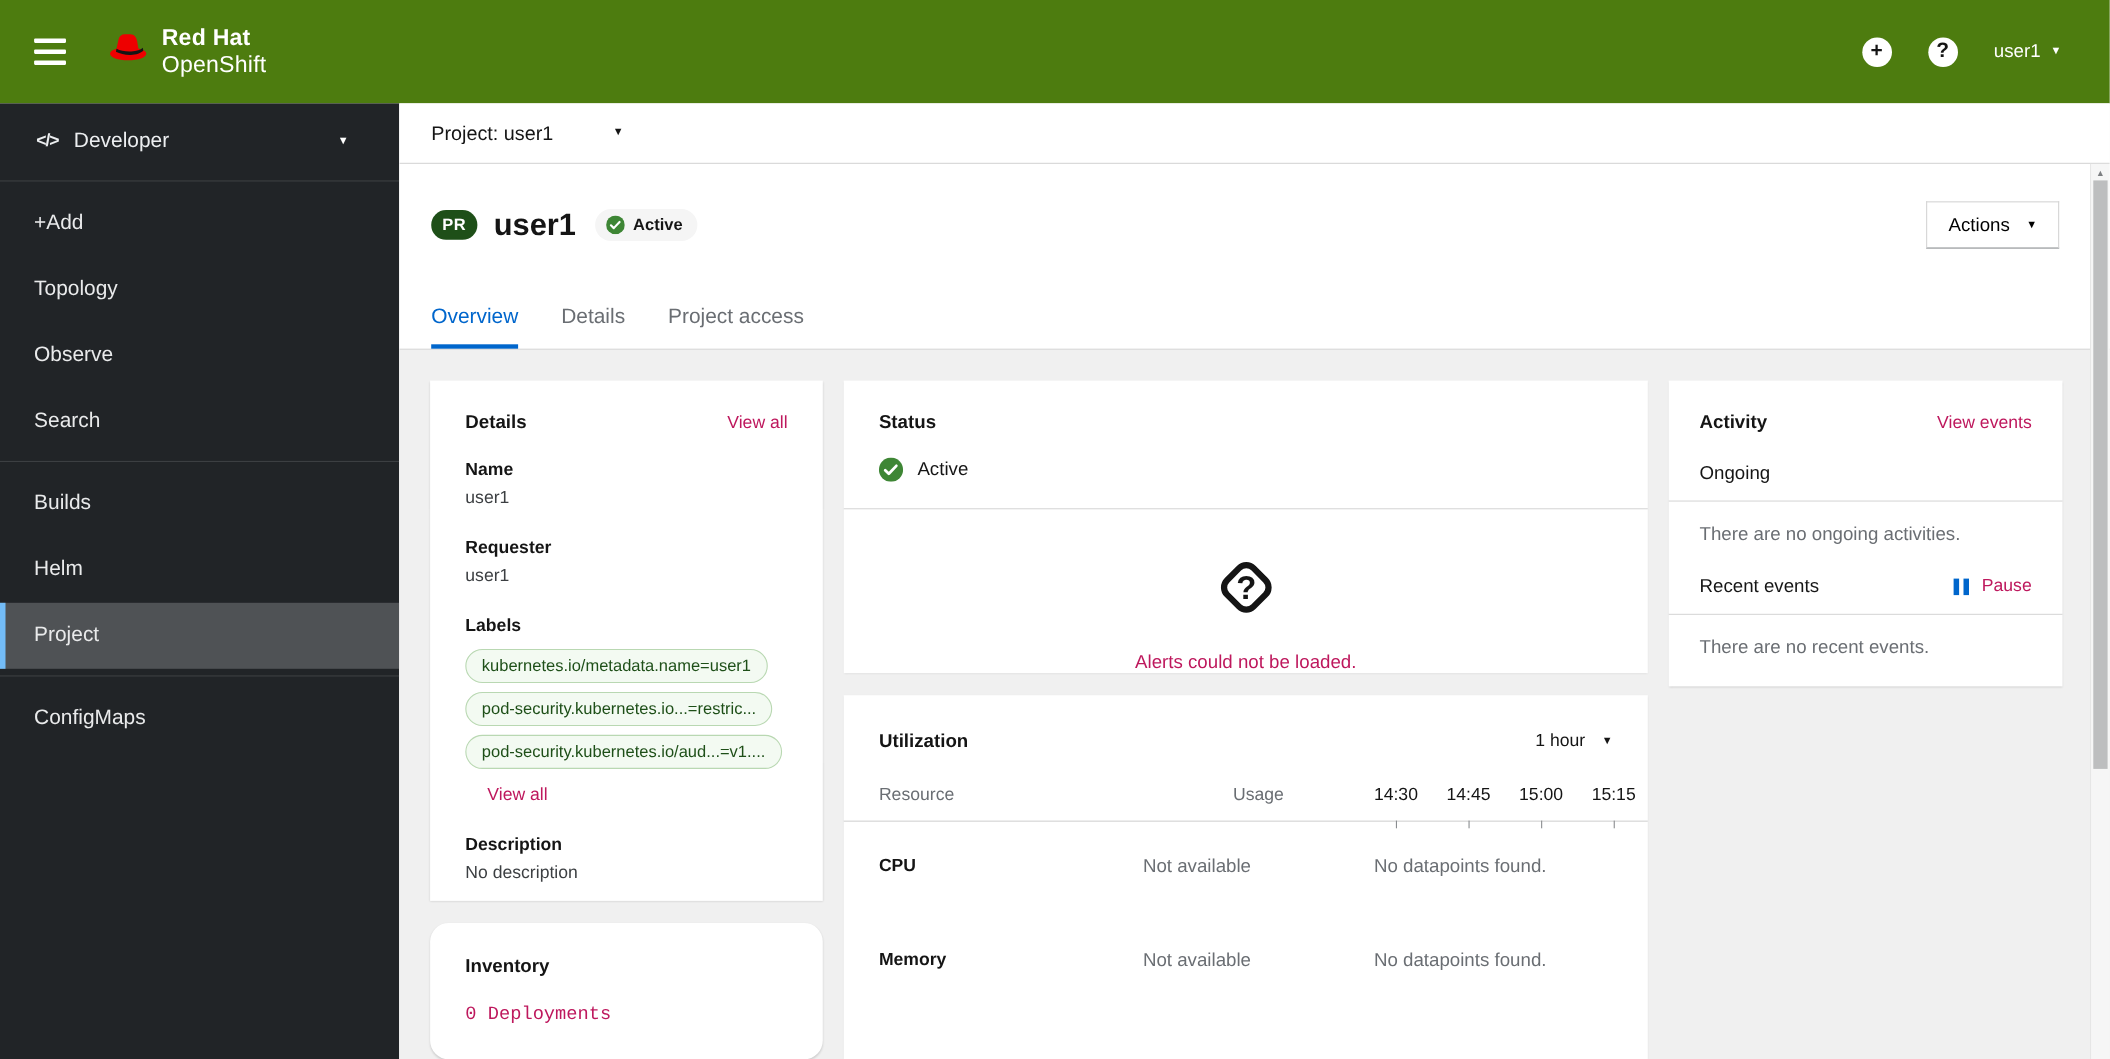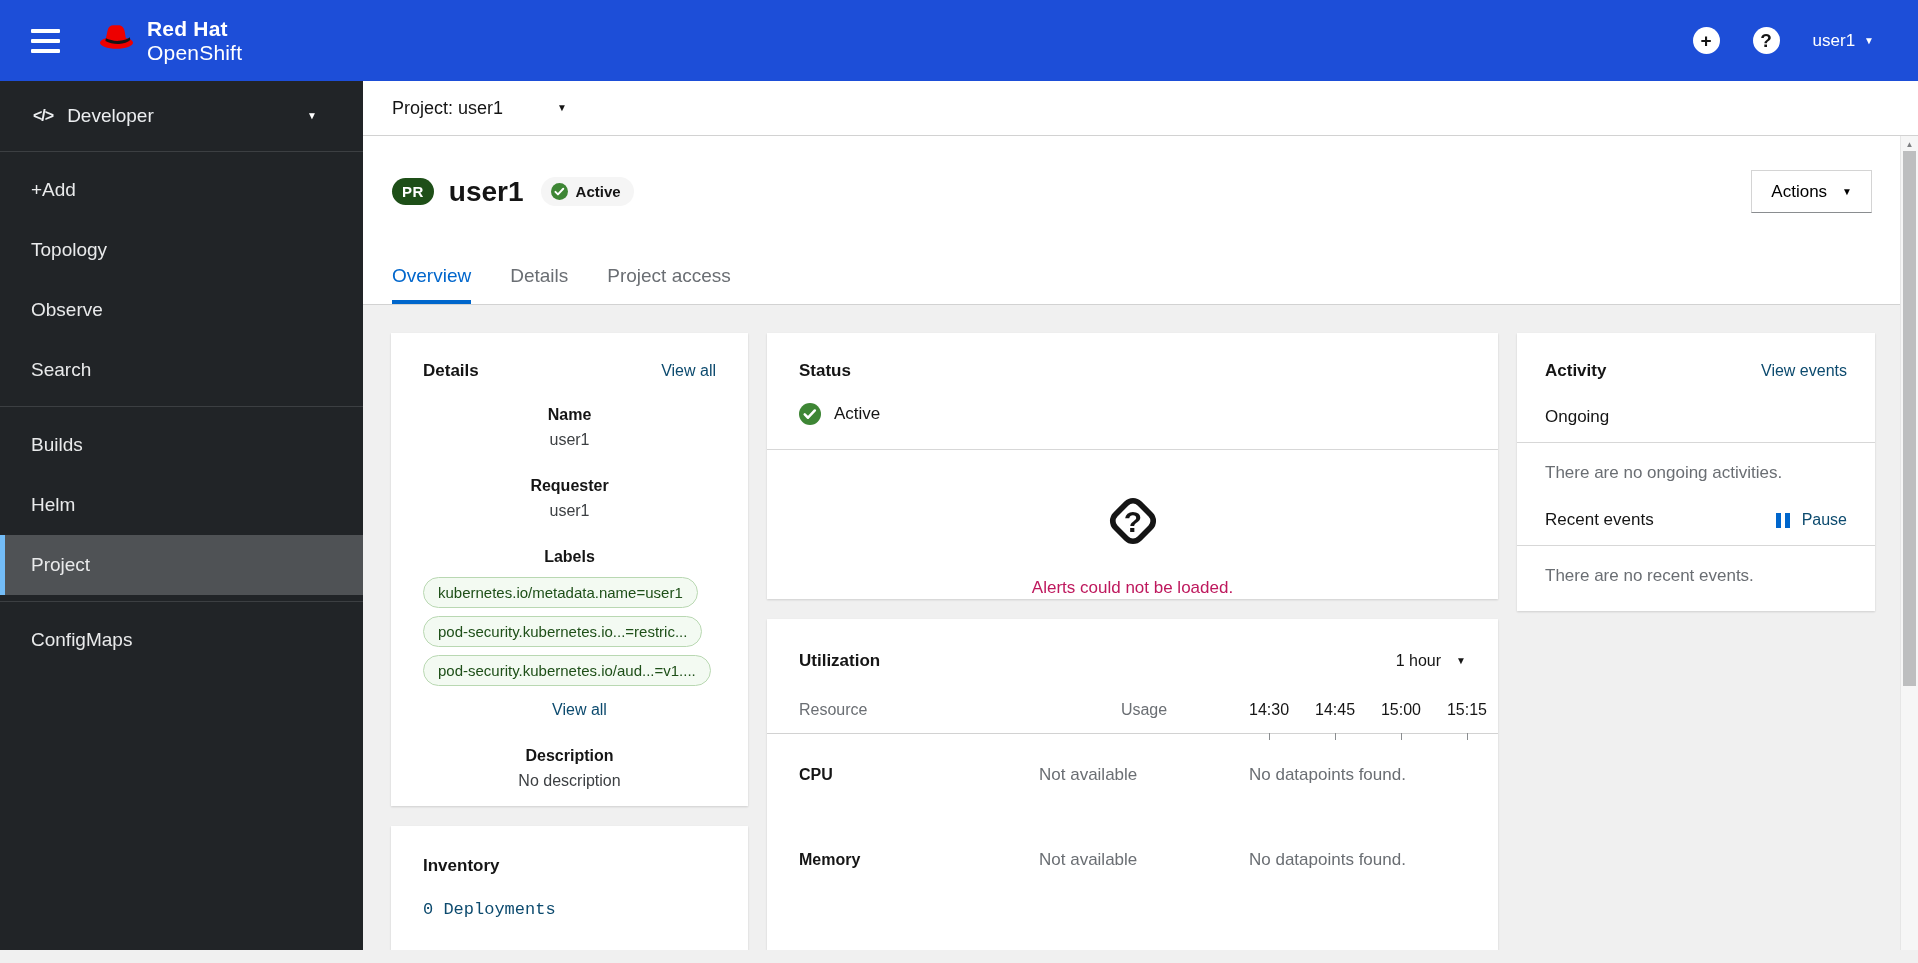--- a/index.html
+++ b/index.html
@@ -1,21 +1,21 @@
 <!DOCTYPE html>
 <html><head>
 <meta charset="utf-8">
 <style>
   * { margin:0; padding:0; box-sizing:border-box; }
   html,body { width:1918px; height:963px; overflow:hidden; }
   body { font-family:"Liberation Sans", sans-serif; color:#151515; background:#f0f0f0; }
   #app { width:1918px; height:963px; position:relative; }
 
   
-  .masthead { height:81px; background:#1d4ed8; display:flex; align-items:center; color:#fff; }
+  .masthead { height:94px; background:#4d7c0f; display:flex; align-items:center; color:#fff; }
   .hamburger { margin-left:31px; width:29px; cursor:pointer; }
   .hamburger span { display:block; height:4px; background:#fff; border-radius:1px; margin:6px 0; }
   .logo { margin-left:30px; display:flex; align-items:center; gap:11px; }
   .logo-text { line-height:1.12; font-size:21px; letter-spacing:.2px; }
   .logo-text .l1 { font-weight:700; }
   .masthead-right { margin-left:auto; display:flex; align-items:center; margin-right:44px; gap:33px; }
   .round-icon { width:27px; height:27px; border-radius:50%; background:#fff; color:#151515;
     display:flex; align-items:center; justify-content:center; font-weight:700; font-size:19px; cursor:pointer; }
   .user-menu { display:flex; align-items:center; gap:9px; font-size:17px; cursor:pointer; }
   .caret { font-size:10px; line-height:1; }
@@ -57,35 +57,35 @@
     border-bottom:4px solid transparent; padding-top:4px; cursor:pointer; }
   .tab.active { color:#0066cc; border-bottom-color:#0066cc; }
 
   .content { height:645px; background:#f0f0f0; padding:28px 0 0 28px; display:flex; gap:19px; overflow:hidden; }
   .col { display:flex; flex-direction:column; gap:20px; }
   .col-1 { width:357px; } .col-2 { width:731px;border-radius:20px; } .col-3 { width:358px; }
 
   .card { background:#fff; box-shadow:0 1px 2px rgba(3,3,3,0.14); }
   .card-head { display:flex; justify-content:space-between; align-items:baseline; }
   .card-title { font-size:17px; font-weight:700; }
-  .link { color:#0c4a6e; font-size:16px; cursor:pointer; text-decoration:none; }
+  .link { color:#be185d; font-size:16px; cursor:pointer; text-decoration:none; }
 
   
   .details-card { height:473px; padding:28px 32px; }
-  .detail-group { margin-top:21px;text-align:center; }
+  .detail-group { margin-top:21px; }
   .detail-group dt { font-size:16px; font-weight:700; line-height:25px; }
   .detail-group dd { font-size:16px; line-height:25px; color:#3c3f42; }
   .label-pill { display:table; margin-top:8px; height:31px; line-height:29px; padding:0 14px;
     background:#f3faf2; border:1px solid #b9d8b2; border-radius:16px; color:#1e4f18;
     font-size:15px; white-space:nowrap; max-width:296px; overflow:hidden; cursor:pointer; }
   .labels-view-all { display:inline-block; margin:11px 0 0 20px; }
   .muted-light { color:#9c9fa2; }
 
   
-  .inventory-card { height:300px; padding:30px 32px; }
+  .inventory-card { height:300px; padding:30px 32px;border-radius:17px; }
   .inv-link { display:block; margin-top:24px; font-size:17px;font-family:Liberation Mono, monospace; }
 
   
   .status-card { height:321px; padding:28px 0 0; }
   .status-card .pad { padding:0 32px; }
   .status-row { margin-top:22px; display:flex; align-items:center; gap:13px; font-size:17px; padding:0 32px; }
   .hr { border-top:1px solid #d7d7d7; margin-top:24px; }
   .alerts-empty { text-align:center; padding-top:38px; }
   .alerts-msg { margin-top:20px; color:#be185d; font-size:17px; }
 

